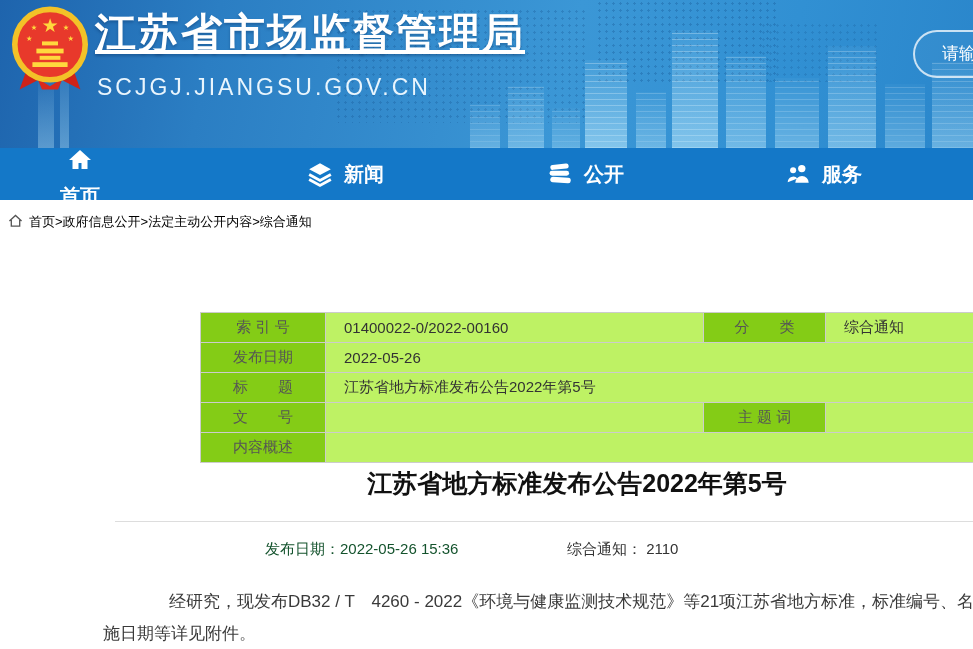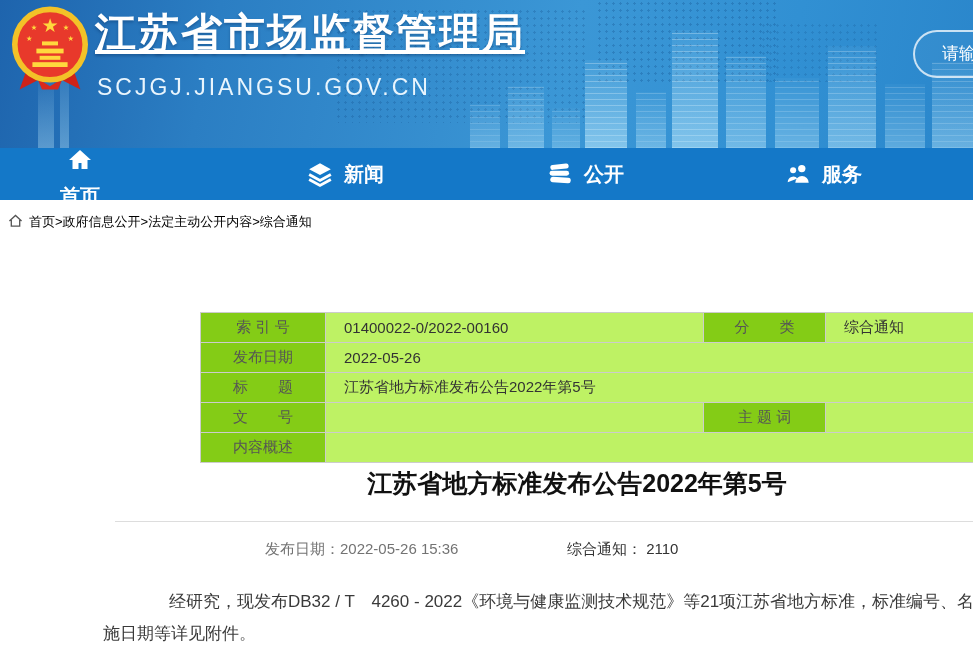--- a/index.html
+++ b/index.html
@@ -42,21 +42,21 @@
   .info-table { position:absolute; top:312px; left:200px; width:1010px; border-collapse:collapse;
                 table-layout:fixed; font-size:15px; }
   .info-table td { border:1px solid #ccc; height:30px; vertical-align:middle; }
   .info-table td.lbl { background:#84cc16; color:#555; text-align:center; }
   .info-table td.val { background:#bef264; color:#333; padding-left:18px; }
 
   
   .article-title { position:absolute; top:467px; left:0; width:1154px; text-align:center;
                    font-size:25px; font-weight:bold; color:#111; }
   .title-rule { position:absolute; top:521px; left:115px; width:858px; border-top:1px solid #ddd; }
-  .meta-date  { position:absolute; top:540px; left:265px; font-size:15px; color:#737373; }
+  .meta-date  { position:absolute; top:540px; left:265px; font-size:15px; color:#14532d; }
   .meta-views { position:absolute; top:540px; left:567px; font-size:15px; color:#333; }
   .body-line { position:absolute; left:103px; width:870px; overflow:hidden;
                white-space:pre; font-size:17px; color:#3a3a3a; }
   .body-line.l1 { top:590px; text-indent:66px; }
   .body-line.l2 { top:622px; }
 </style>
 </head>
 <body>
 
 <div class="site-header">

